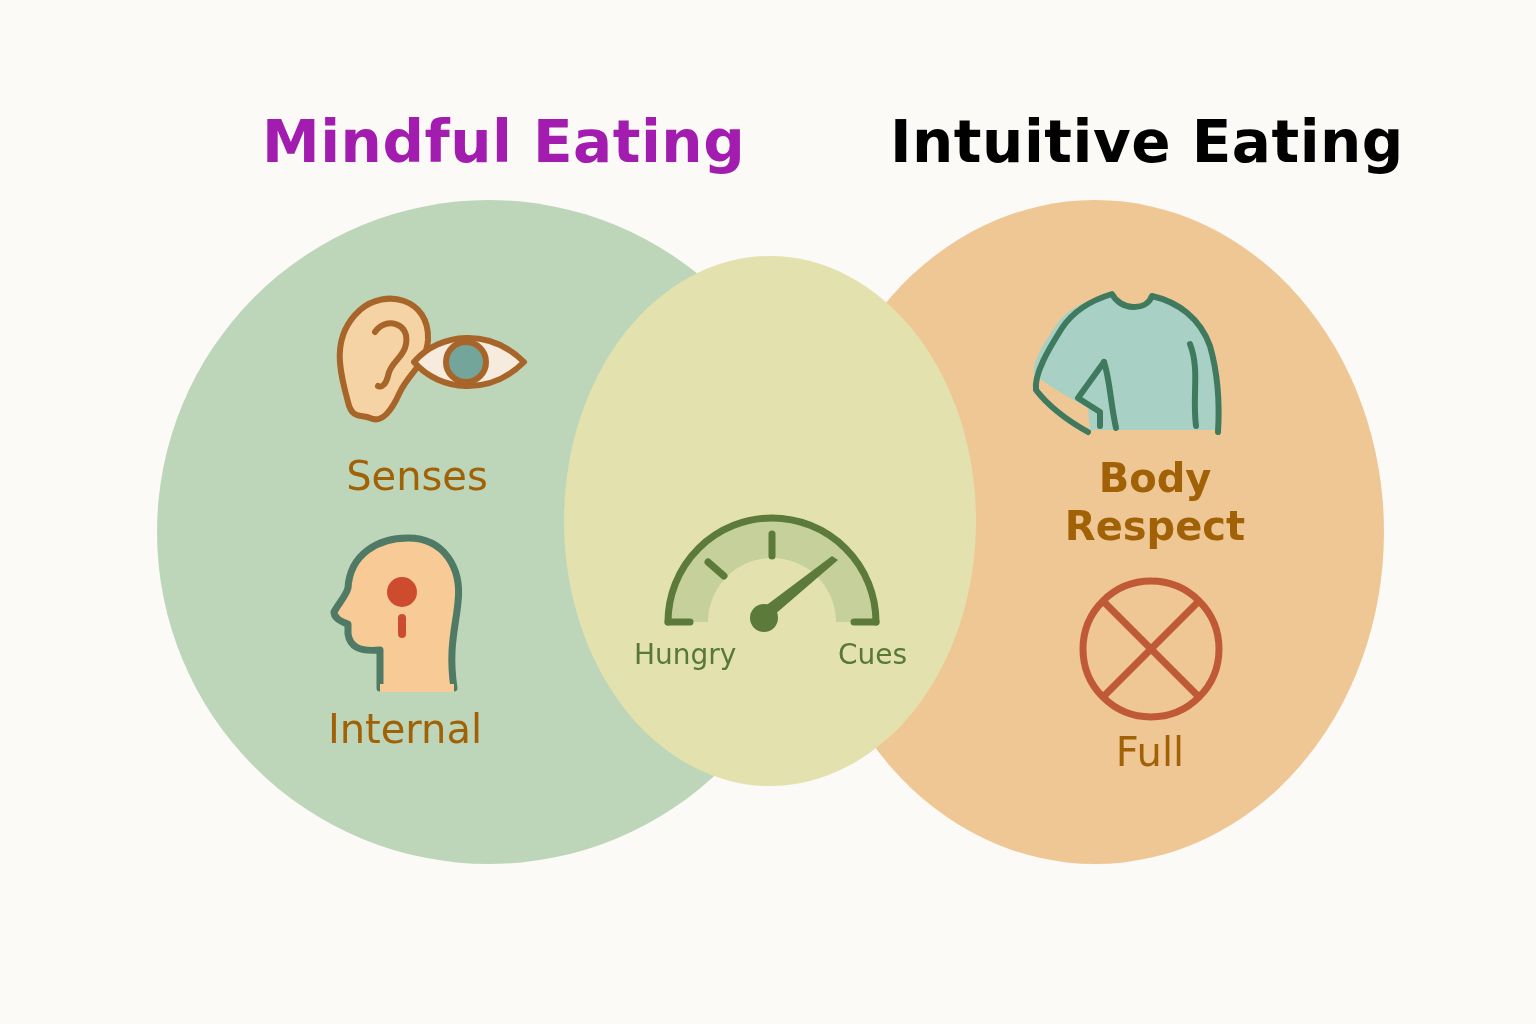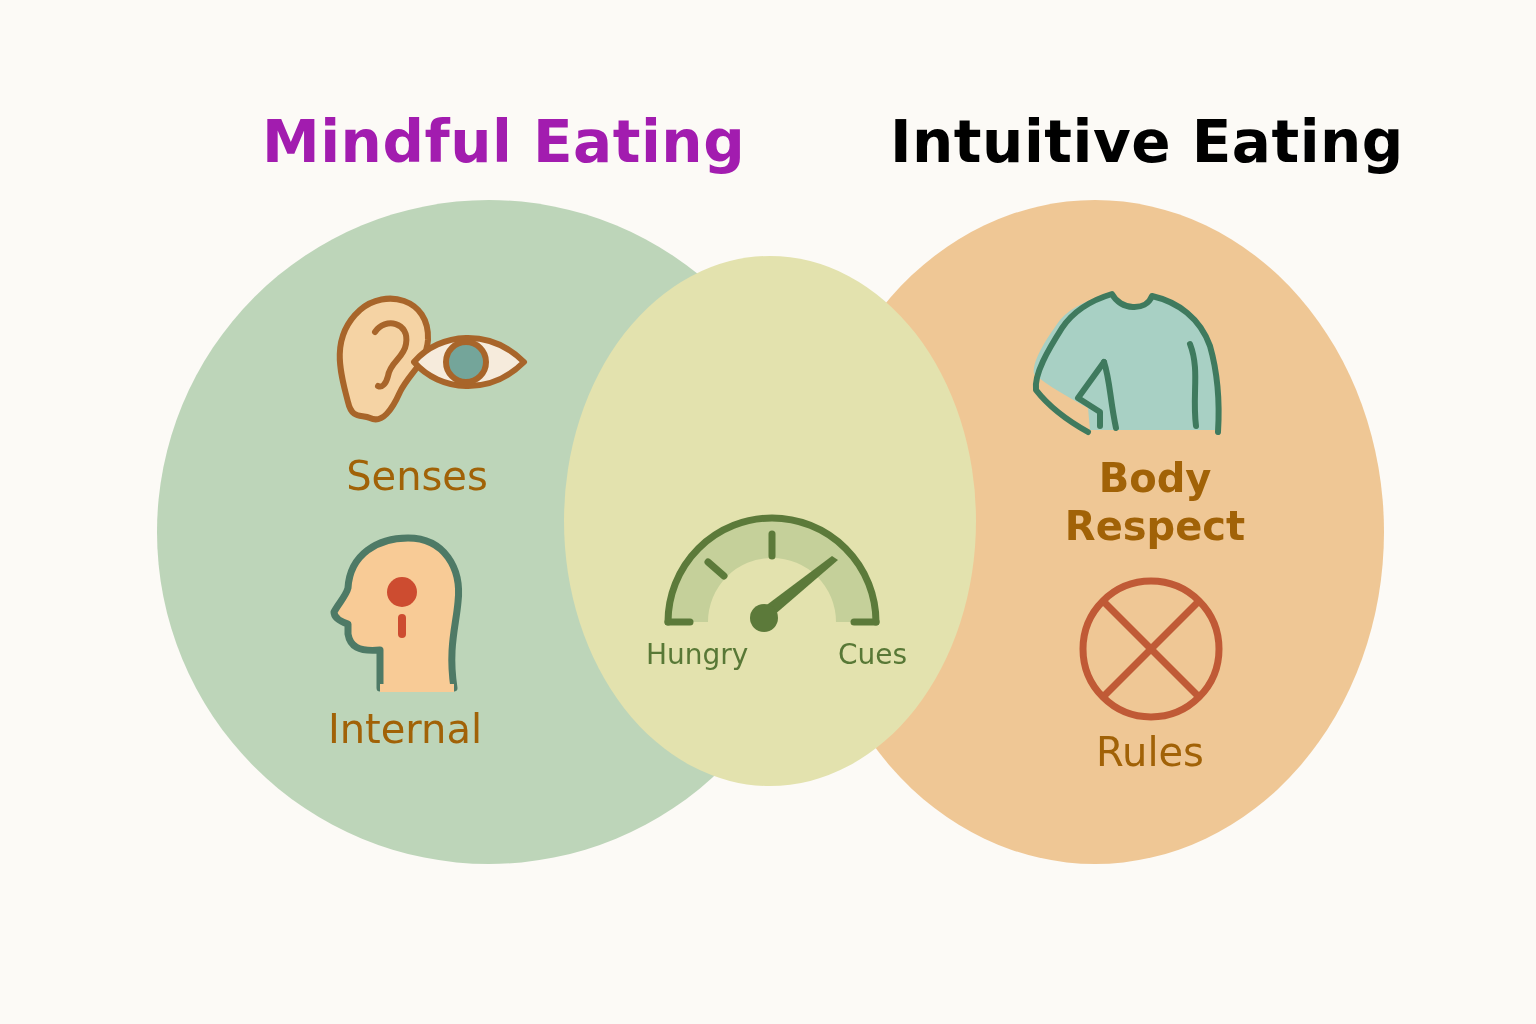--- a/index.html
+++ b/index.html
@@ -65,35 +65,35 @@
 <svg style="left:660px;top:512px;" width="224" height="124" viewBox="0 0 224 124">
   <path d="M 8 110 A 104 104 0 0 1 216 110 L 176 110 A 64 64 0 0 0 48 110 Z" fill="#c5d09a"></path>
   <path d="M 8 110 A 104 104 0 0 1 216 110" fill="none" stroke="#5c7a3a" stroke-width="7" stroke-linecap="round"></path>
   <path d="M 8 110 L 30 110" stroke="#5c7a3a" stroke-width="7" stroke-linecap="round"></path>
   <path d="M 194 110 L 216 110" stroke="#5c7a3a" stroke-width="7" stroke-linecap="round"></path>
   <line x1="112" y1="22" x2="112" y2="44" stroke="#5c7a3a" stroke-width="7" stroke-linecap="round"></line>
   <line x1="48" y1="50" x2="64" y2="64" stroke="#5c7a3a" stroke-width="7" stroke-linecap="round"></line>
   <polygon points="100,98 106,110 178,48 172,44" fill="#5c7a3a"></polygon>
   <circle cx="104" cy="106" r="14" fill="#5c7a3a"></circle>
 </svg>
-<div class="gauge-label" style="left:634px;top:638px;margin-left:12px;">Hungry</div>
+<div class="gauge-label" style="left:634px;top:638px;">Hungry</div>
 <div class="gauge-label" style="left:838px;top:638px;">Cues</div>
 
 <svg style="left:1030px;top:290px;" width="196" height="152" viewBox="0 0 196 152">
   <path d="M 82 4 C 92 20 118 22 124 4 C 150 12 170 24 178 50 C 186 80 188 110 188 140 L 60 140 L 58 118 C 40 108 18 96 4 84 C 2 72 14 52 30 30 C 42 16 62 8 82 4 Z" fill="#a8d0c4"></path>
   <path d="M 58 142 C 40 132 20 118 6 100 C 4 84 18 60 32 38 C 44 20 62 10 82 4 C 90 20 116 22 122 6 C 148 12 170 28 180 56 C 188 84 190 110 188 142" fill="none" stroke="#3f7a5e" stroke-width="6" stroke-linecap="round" stroke-linejoin="round"></path>
   <path d="M 74 72 L 48 108 L 70 122 L 70 136" fill="none" stroke="#3f7a5e" stroke-width="6" stroke-linecap="round" stroke-linejoin="round"></path>
   <path d="M 74 72 C 80 90 80 110 86 138" fill="none" stroke="#3f7a5e" stroke-width="6" stroke-linecap="round"></path>
   <path d="M 160 54 C 170 80 162 104 166 136" fill="none" stroke="#3f7a5e" stroke-width="6" stroke-linecap="round"></path>
 </svg>
 <div class="label" style="left:1055px;width:200px;top:454px;font-weight:bold;">
   <div>Body</div>
   <div>Respect</div>
 </div>
 
 <svg style="left:1078px;top:576px;" width="146" height="146" viewBox="0 0 146 146">
   <circle cx="73" cy="73" r="68" fill="none" stroke="#c05a36" stroke-width="7"></circle>
   <line x1="27" y1="27" x2="119" y2="119" stroke="#c05a36" stroke-width="7"></line>
   <line x1="119" y1="27" x2="27" y2="119" stroke="#c05a36" stroke-width="7"></line>
 </svg>
 <div class="label" style="left:1050px;width:200px;top:728px;">
-  <div>Rules</div>
+  <div>Full</div>
 </div>
 
 </body></html>

